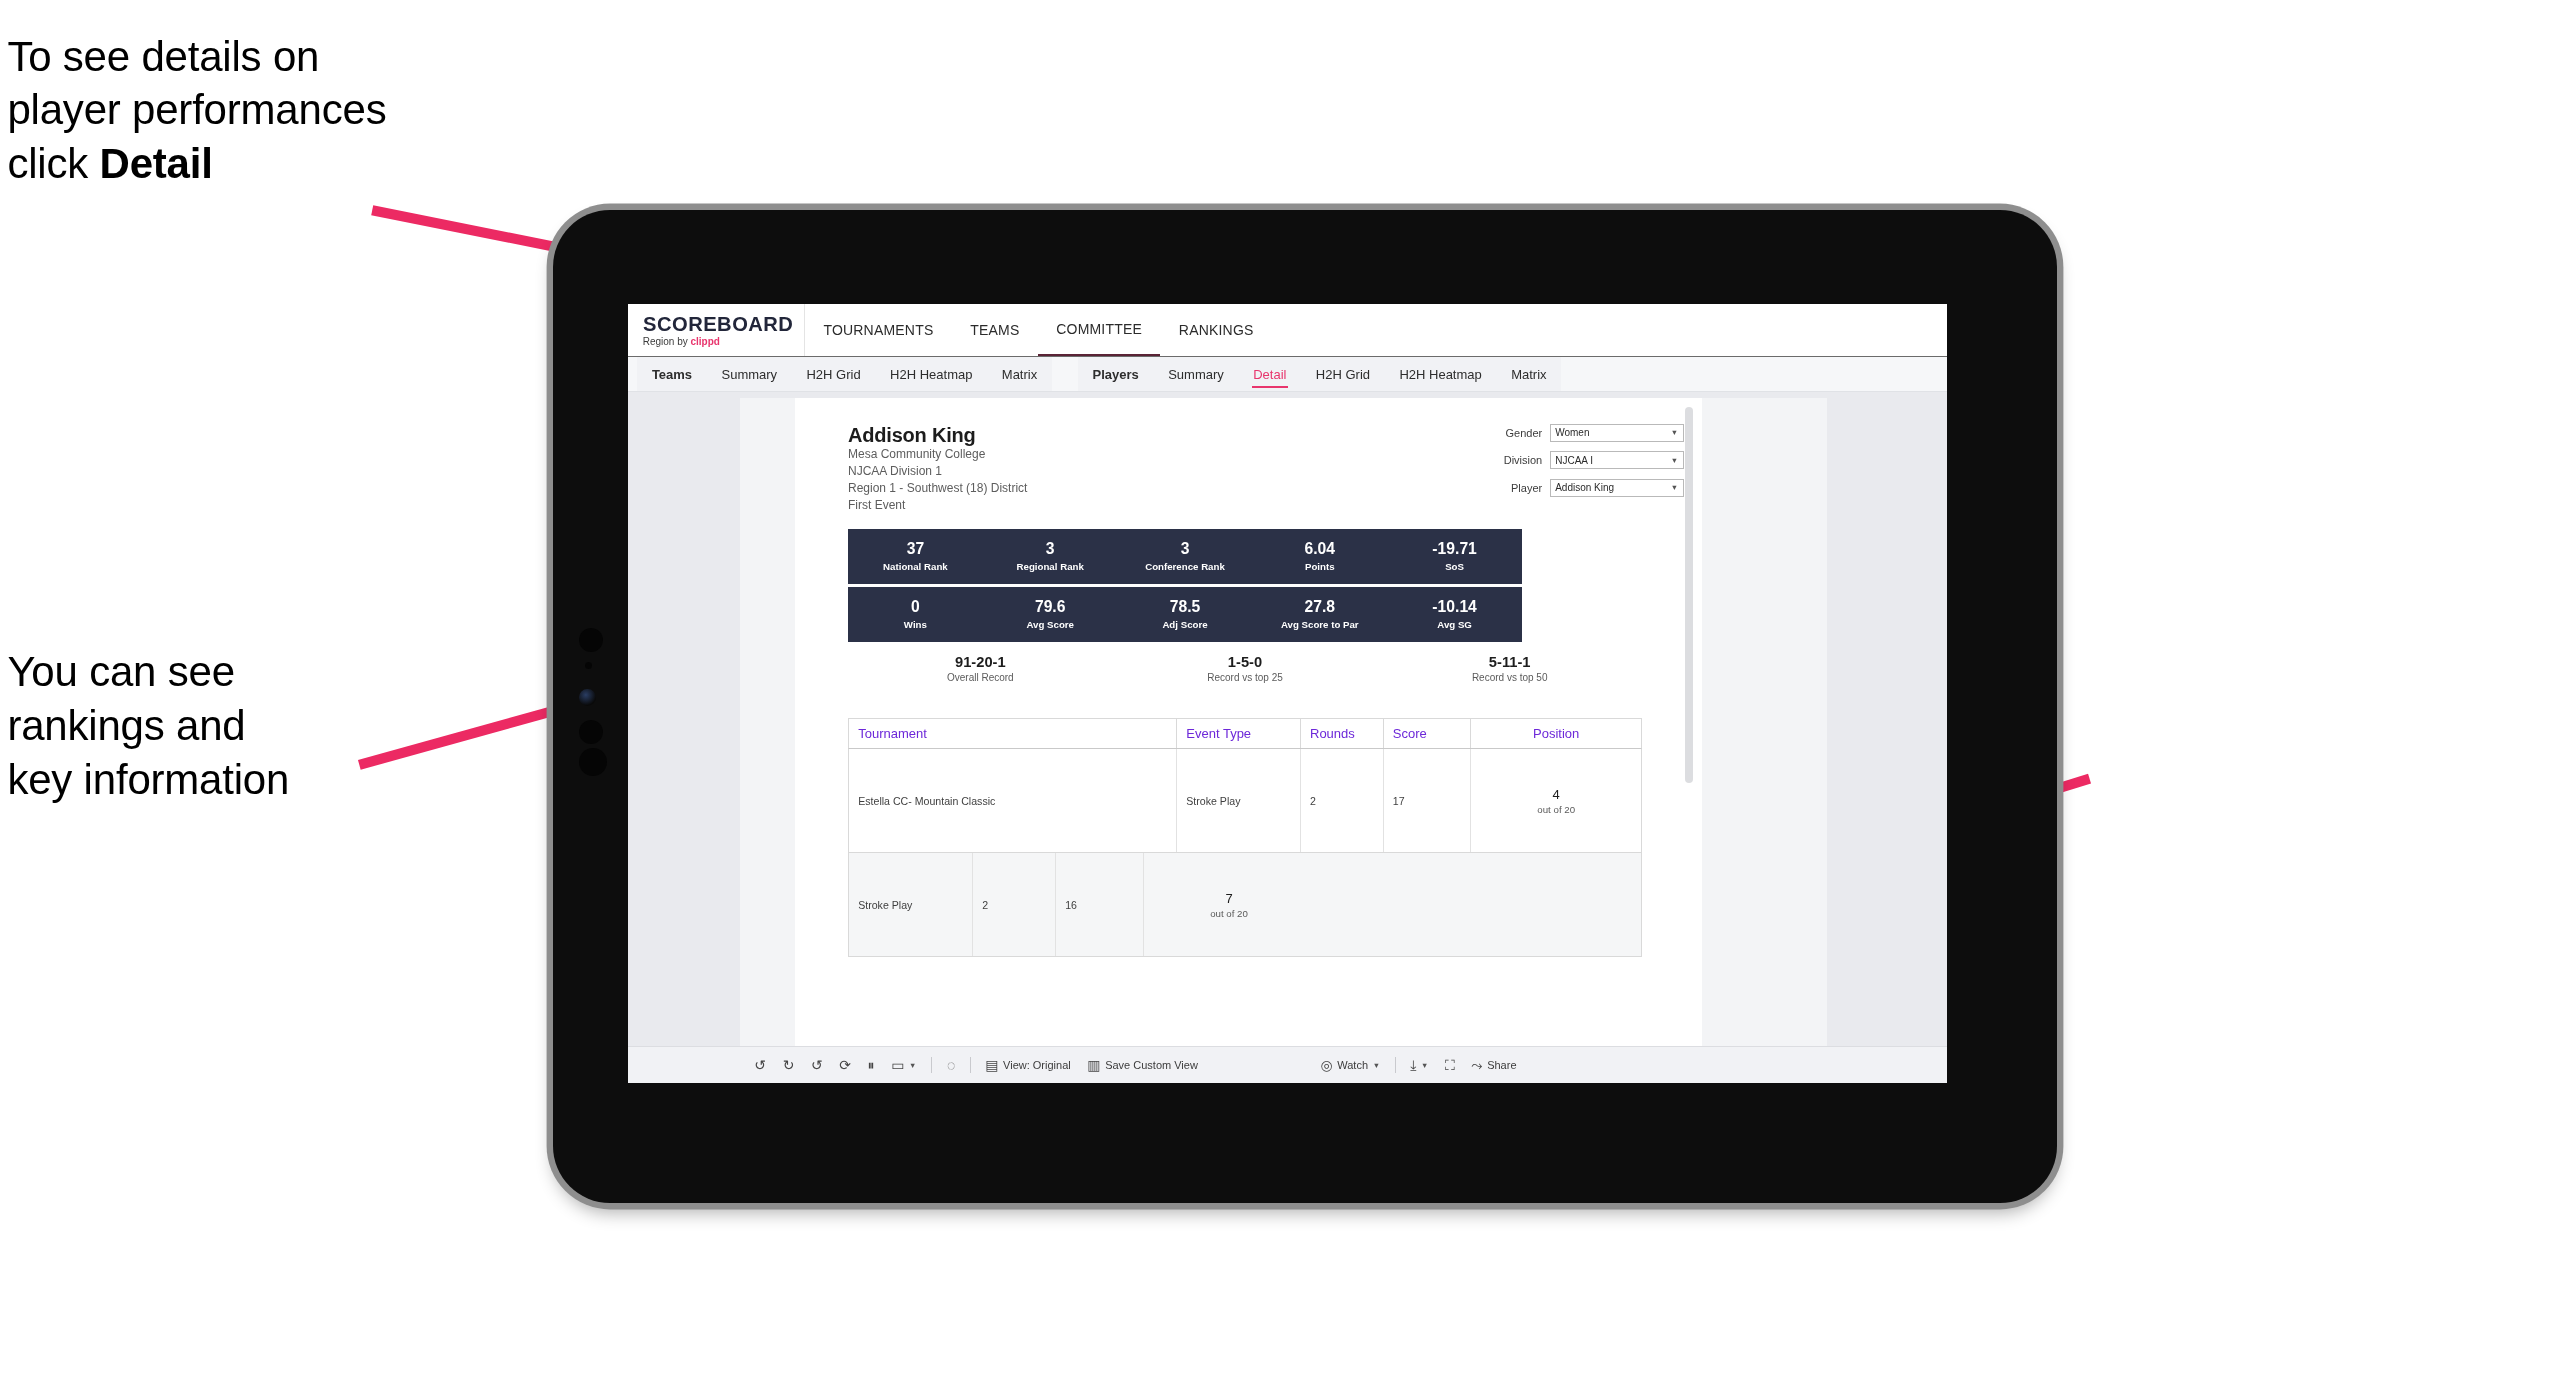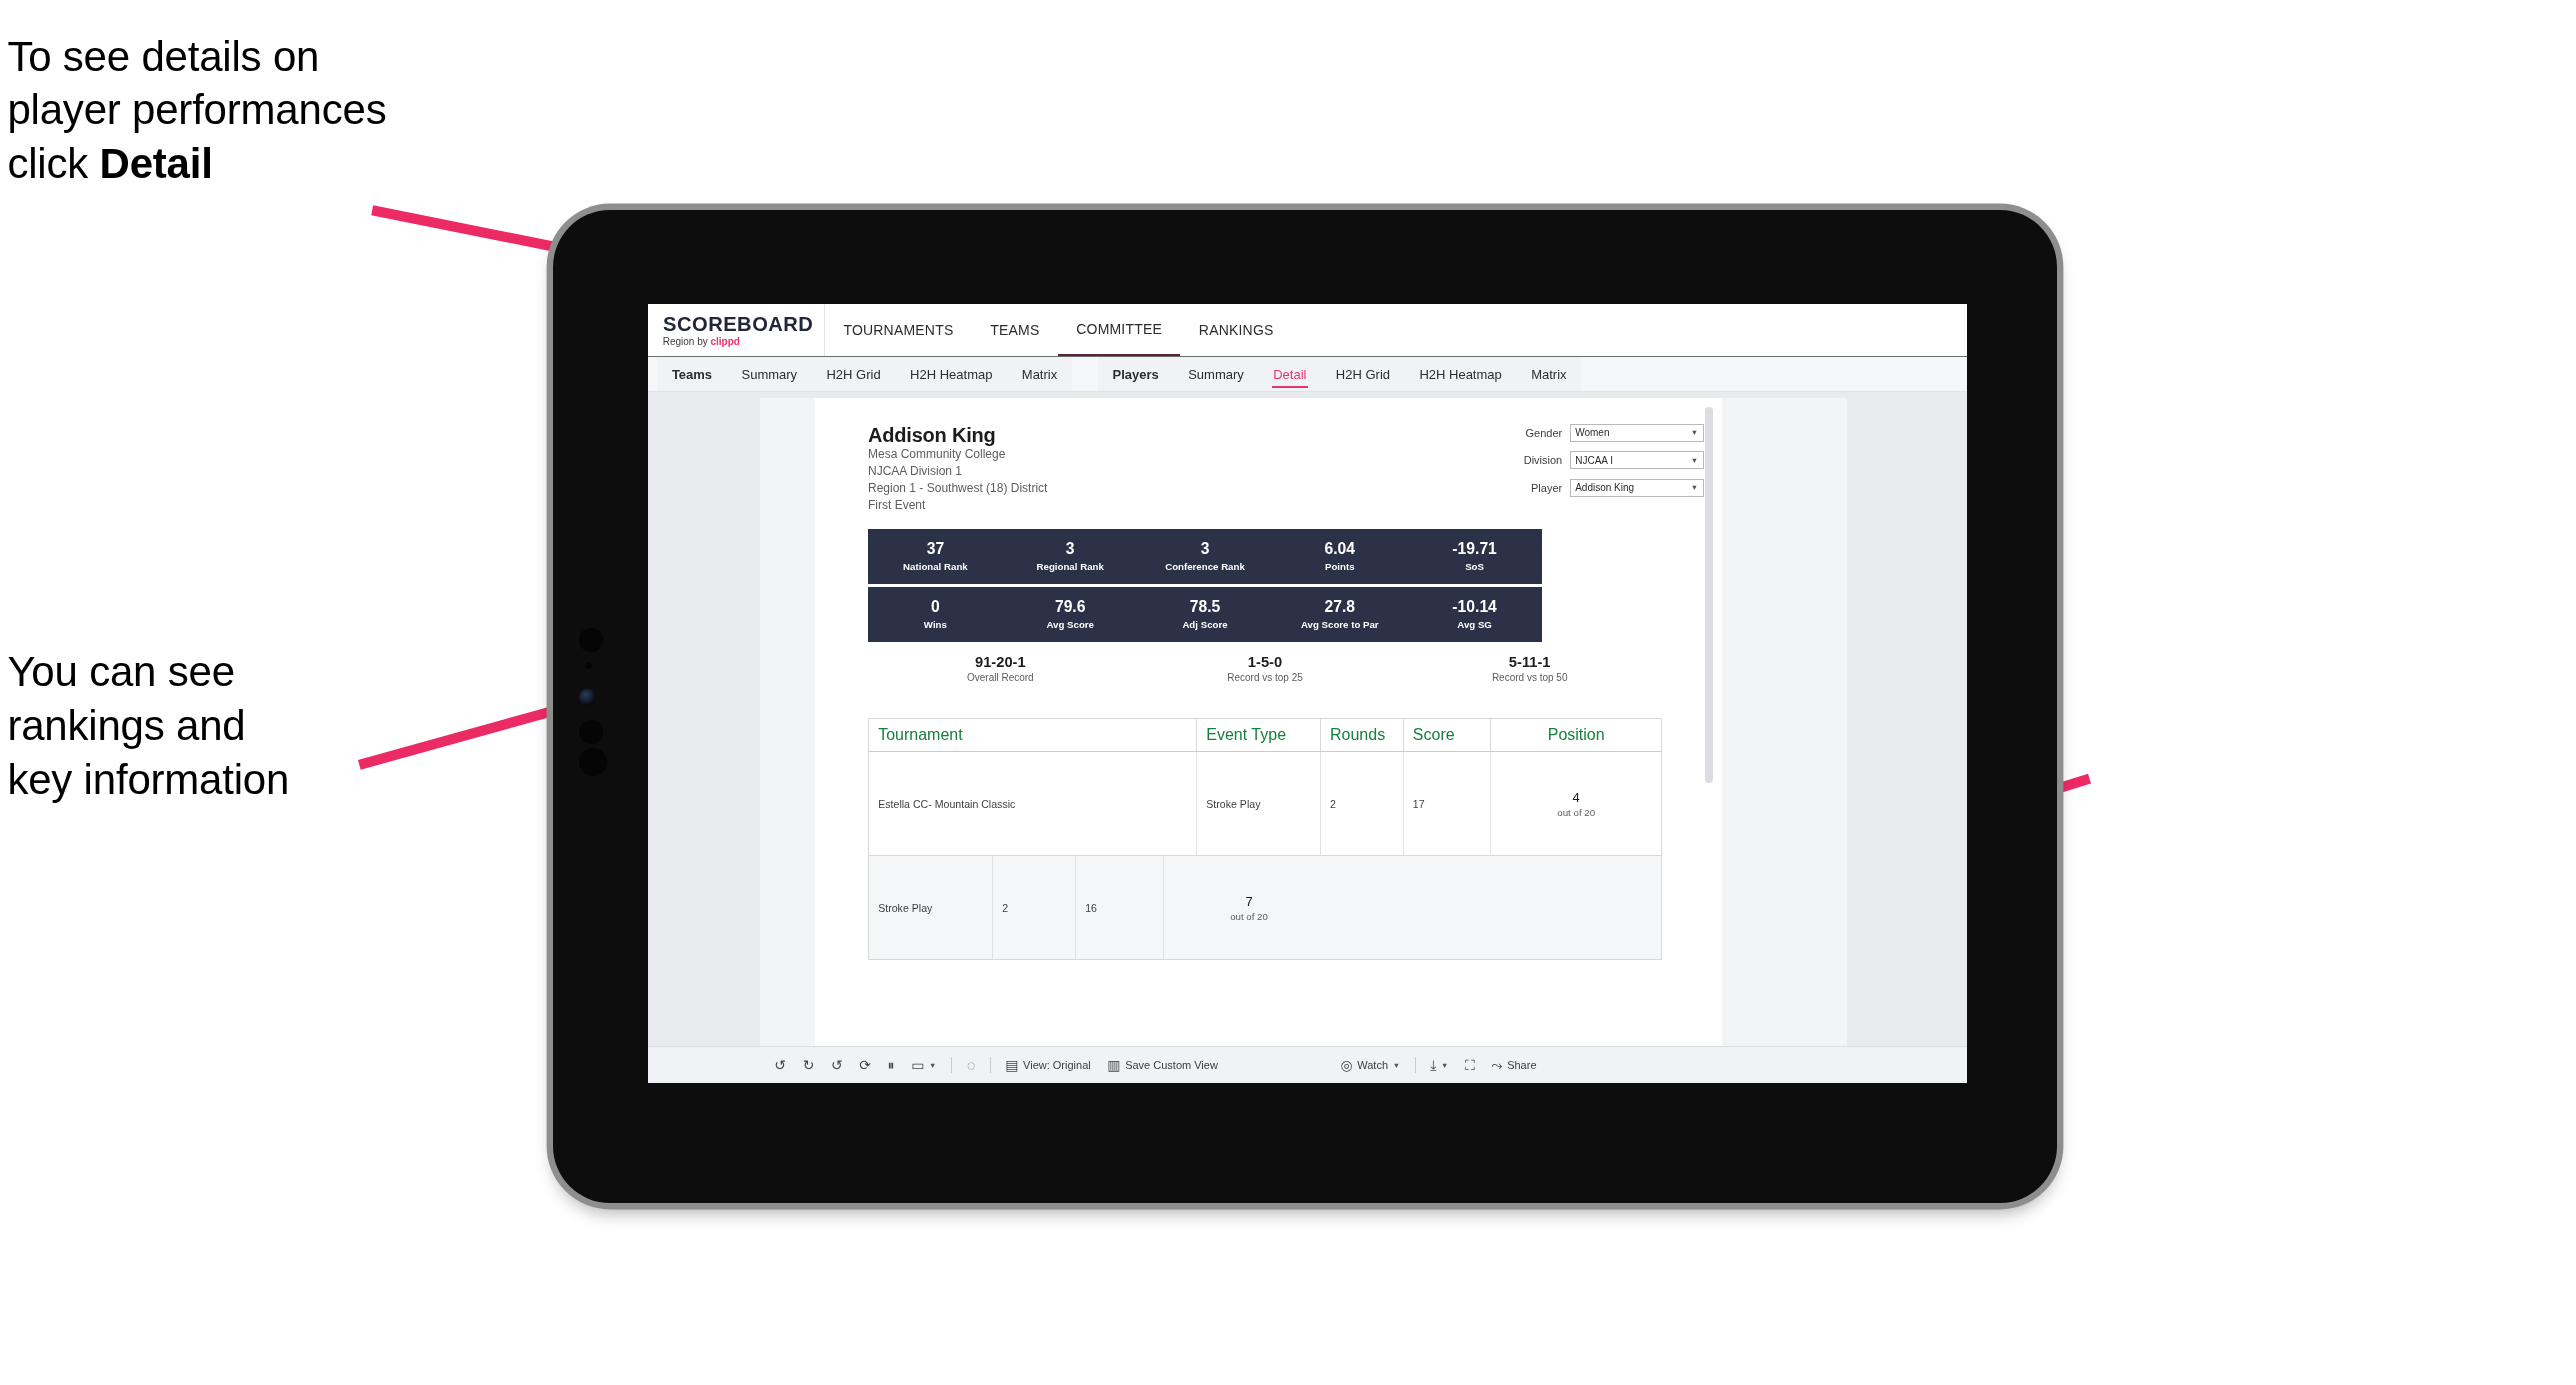--- a/index.html
+++ b/index.html
@@ -53,21 +53,20 @@
   #hw-d { left: 579px; top: 720px; width: 24px; height: 24px; }
   #hw-e { left: 579px; top: 748px; width: 28px; height: 28px; }
 
   
   #screen {
     position: absolute;
     left: 628px; top: 304px;
     width: 1319px; height: 779px;
     background: #e9eaee;
     overflow: hidden;
-    margin-left: 20px;
   }
 
   
   #app-header {
     position: relative;
     height: 53px;
     background: #ffffff;
     border-bottom: 1.8px solid #6b6b6b;
     display: flex;
     align-items: stretch;
@@ -183,21 +182,21 @@
     display: flex; align-items: flex-start;
   }
   .reccell { flex: 1; text-align: center; }
   .reccell .v { font-size: 14.7px; font-weight: 700; color: #1d1d1d; line-height: 1.15; }
   .reccell .k { font-size: 10px; color: #5b5b5b; margin-top: 1.8px; }
 
   
   #events { position: absolute; left: 53px; top: 320px; width: 794px; }
   .ev-header { display: flex; border: 0.9px solid #d9d9d9; border-bottom: 1.8px solid #c9c9c9; background: #fff; }
   .ev-header .th {
-    font-size: 16px; color: #15803d;
+    font-size: 13px; color: #6d28d9;
     padding: 7.4px 9.2px; border-right: 0.9px solid #d9d9d9;
   }
   .ev-header .th:last-child { border-right: none; }
   .ev-row { display: flex; border: 0.9px solid #d9d9d9; border-top: none; min-height: 104px; }
   .ev-row.alt { background: #f5f6f7; }
   .ev-row .td {
     font-size: 10.6px; color: #3f3f3f;
     padding: 0 9.2px;
     border-right: 0.9px solid #e2e2e2;
     display: flex; align-items: center;

